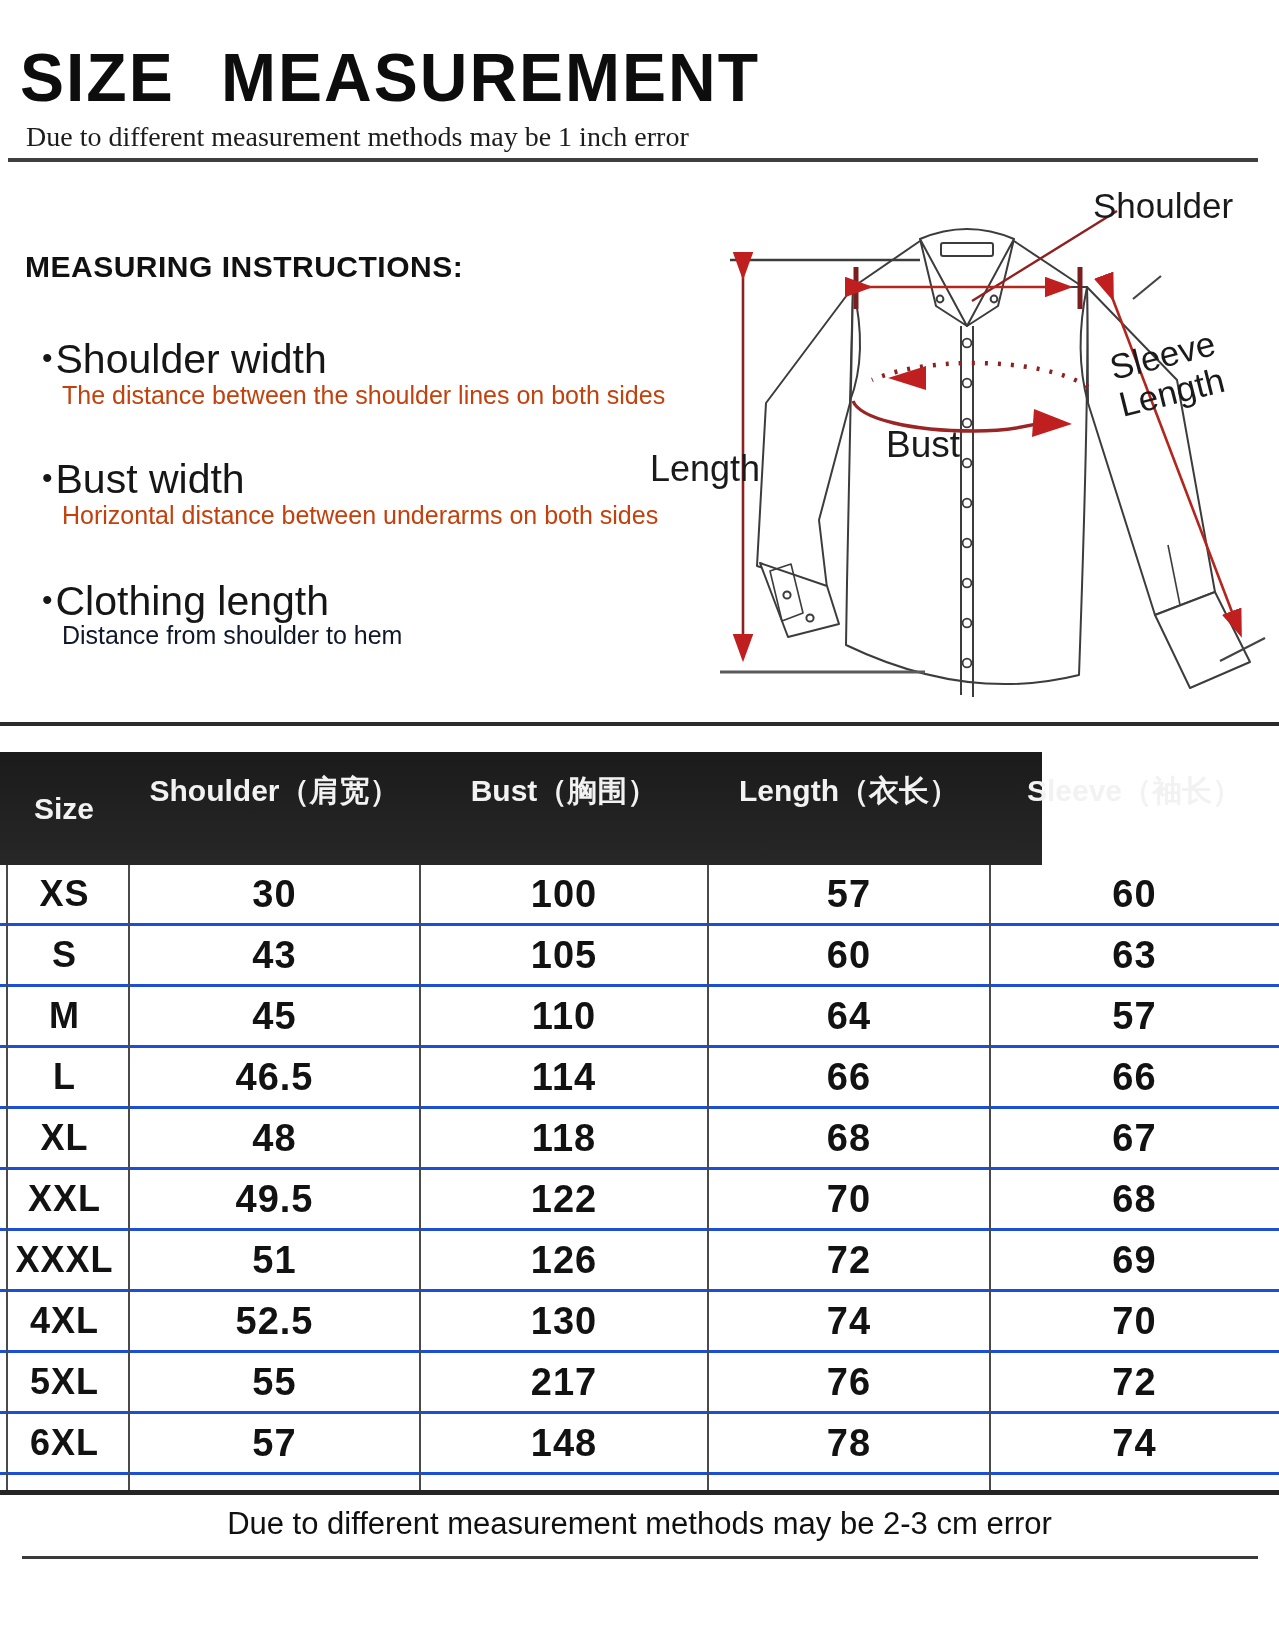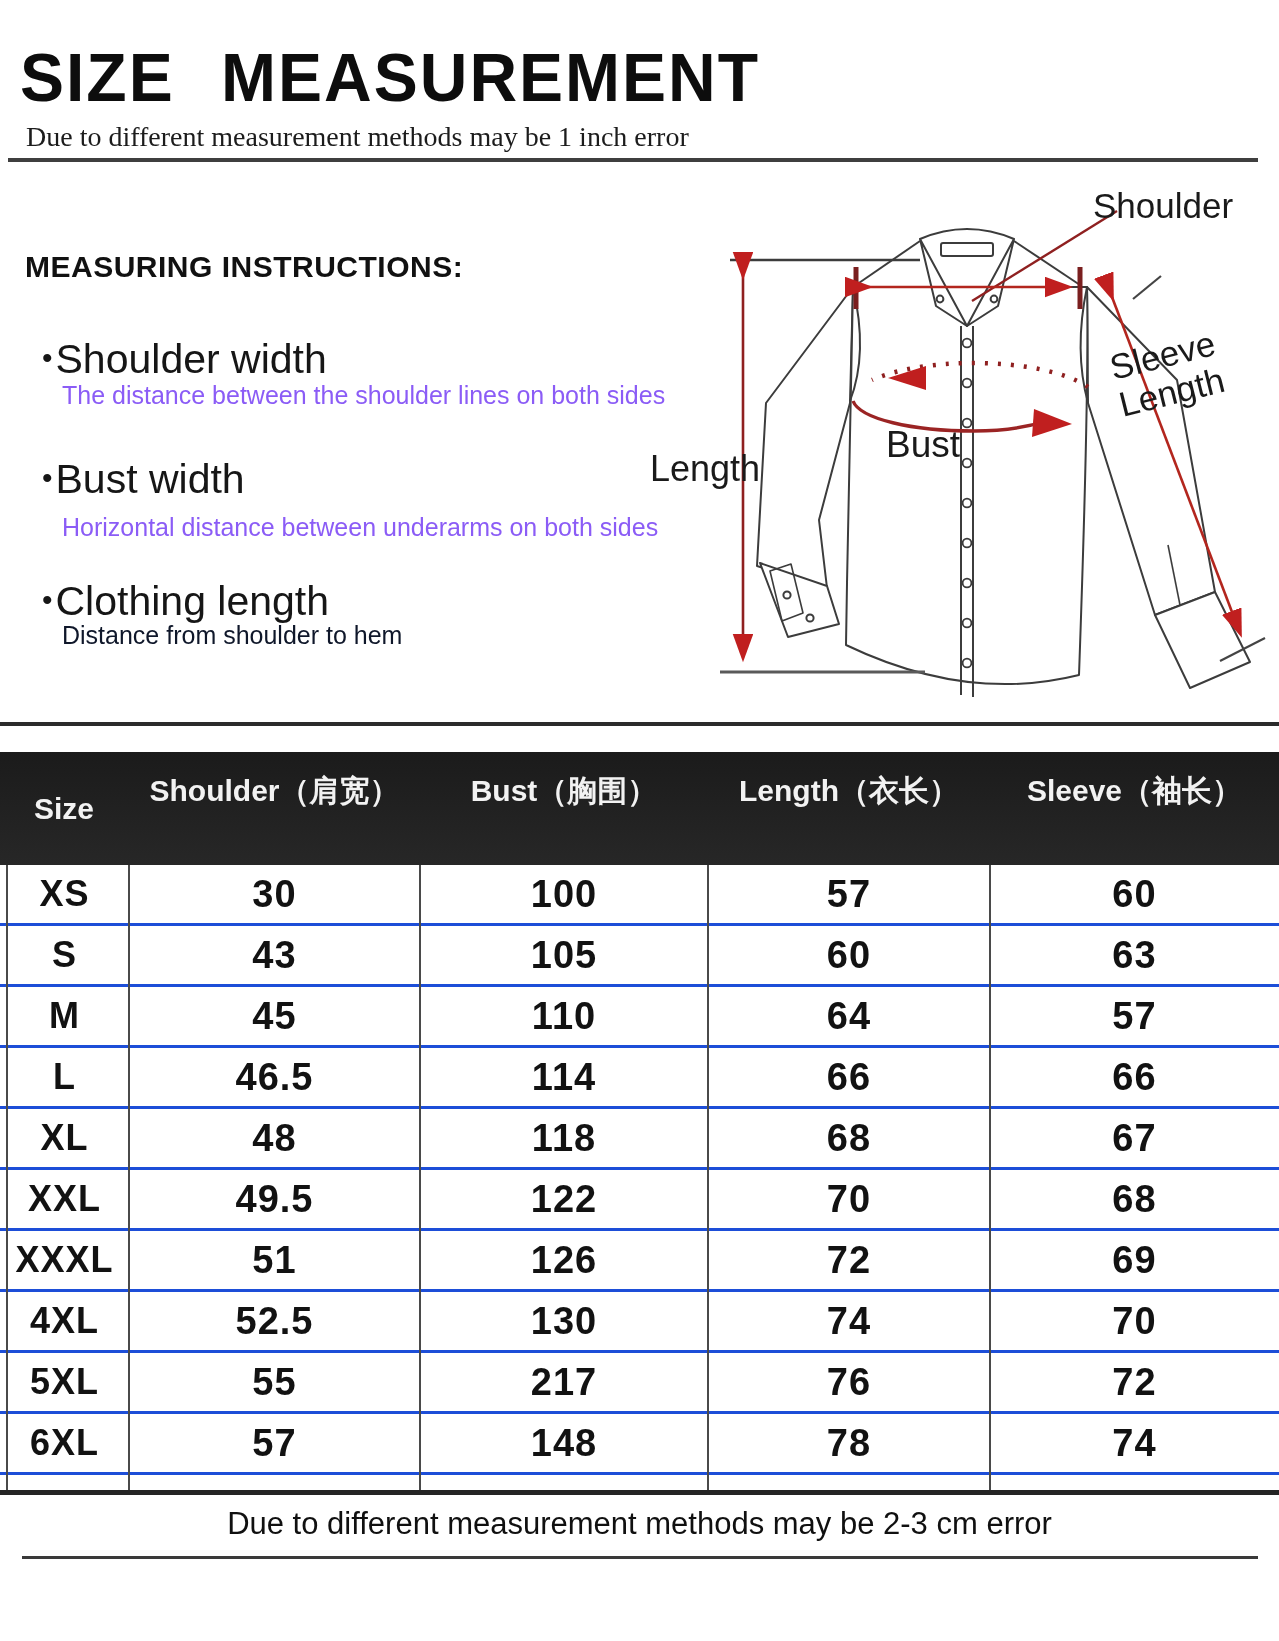--- a/index.html
+++ b/index.html
@@ -10,31 +10,31 @@
   
   .title{left:20px;top:38px;font-size:66px;font-weight:700;letter-spacing:2px;word-spacing:26px;
          color:#0d0d0d;transform:scaleY(1.04);transform-origin:left top;white-space:nowrap;}
   .subtitle{left:26px;top:121px;font-family:"Liberation Serif",serif;font-size:28px;color:#1c1c1c;white-space:nowrap;}
   .rule-top{left:8px;top:158px;width:1250px;height:4px;background:#3f3f3f;}
 
   
   .instr-heading{left:25px;top:250px;font-size:30px;font-weight:700;letter-spacing:.5px;color:#111;}
   .term{font-size:41px;font-weight:400;color:#161616;white-space:nowrap;}
   .term .dot{font-size:30px;position:relative;top:-5px;margin-right:3px;}
-  .desc{font-size:25px;color:#8b5cf6;white-space:nowrap;}
+  .desc{font-size:25px;color:#c2410c;white-space:nowrap;}
 
   
   .dlabel{font-size:35px;color:#1a1a1a;white-space:nowrap;}
   .sleeve-label{left:1106px;top:350px;width:180px;white-space:normal;line-height:1.08;
                 transform:rotate(-14deg);transform-origin:left top;}
   .bust-label{left:886px;top:424px;font-size:37px;}
 
   
   .table-topline{left:0;top:722px;width:1279px;height:4px;background:#2b2b2b;}
-  .thead{left:0;top:752px;width:1279px;height:113px;background:linear-gradient(#1b1b1b,#272727);}
+  .thead{left:0;top:752px;width:1042px;height:113px;background:linear-gradient(#1b1b1b,#272727);}
   .hcell{position:absolute;height:113px;display:flex;align-items:center;justify-content:center;
          color:#f2f2f2;font-size:30px;font-weight:700;padding-bottom:34px;box-sizing:border-box;white-space:nowrap;}
   .hcell.size{justify-content:flex-start;padding:0 0 0 34px;}
   .trow{position:absolute;left:0;width:1279px;height:61px;display:grid;
         grid-template-columns:129px 291px 288px 282px 289px;box-sizing:border-box;
         border-bottom:3px solid #1d4ed8;}
   .tcell{display:flex;align-items:center;justify-content:center;font-size:38px;font-weight:700;
          color:#121212;letter-spacing:1px;}
   .tcell.sz{font-size:36px;}
   .vline{position:absolute;top:865px;height:628px;width:2px;background:#4a4a4a;}
@@ -54,21 +54,21 @@
   <div class="abs instr-heading">MEASURING INSTRUCTIONS:</div>
 
   <div class="abs term" style="left:42px;top:336px;">
     <span class="dot">•</span><span>Shoulder width</span>
   </div>
   <div class="abs desc" style="left:62px;top:381px;">The distance between the shoulder lines on both sides</div>
 
   <div class="abs term" style="left:42px;top:456px;">
     <span class="dot">•</span><span>Bust width</span>
   </div>
-  <div class="abs desc" style="left:62px;top:501px;margin-top:12px;">Horizontal distance between underarms on both sides</div>
+  <div class="abs desc" style="left:62px;top:501px;">Horizontal distance between underarms on both sides</div>
 
   <div class="abs term" style="left:42px;top:578px;">
     <span class="dot">•</span><span>Clothing length</span>
   </div>
   <div class="abs desc" style="left:62px;top:621px;color:#0f172a;">Distance from shoulder to hem</div>
 
   <svg class="abs" style="left:620px;top:175px;" width="659" height="545" viewBox="0 0 659 545">
     <defs>
       <marker id="ra" markerWidth="12" markerHeight="10" refX="9" refY="4" orient="auto">
         <path d="M0,0 L11,4 L0,8 Z" fill="#c01f1f"></path>

